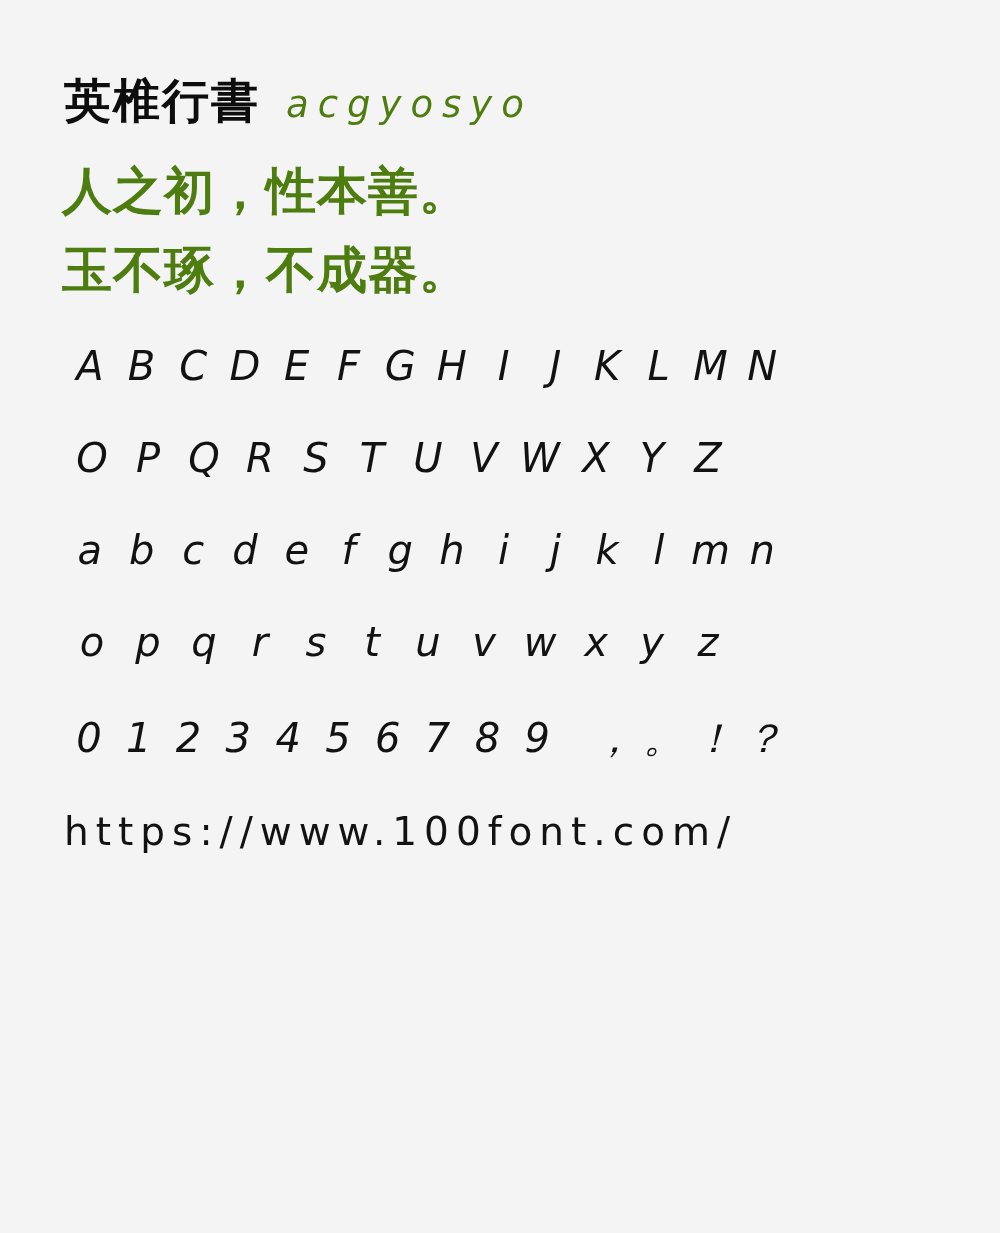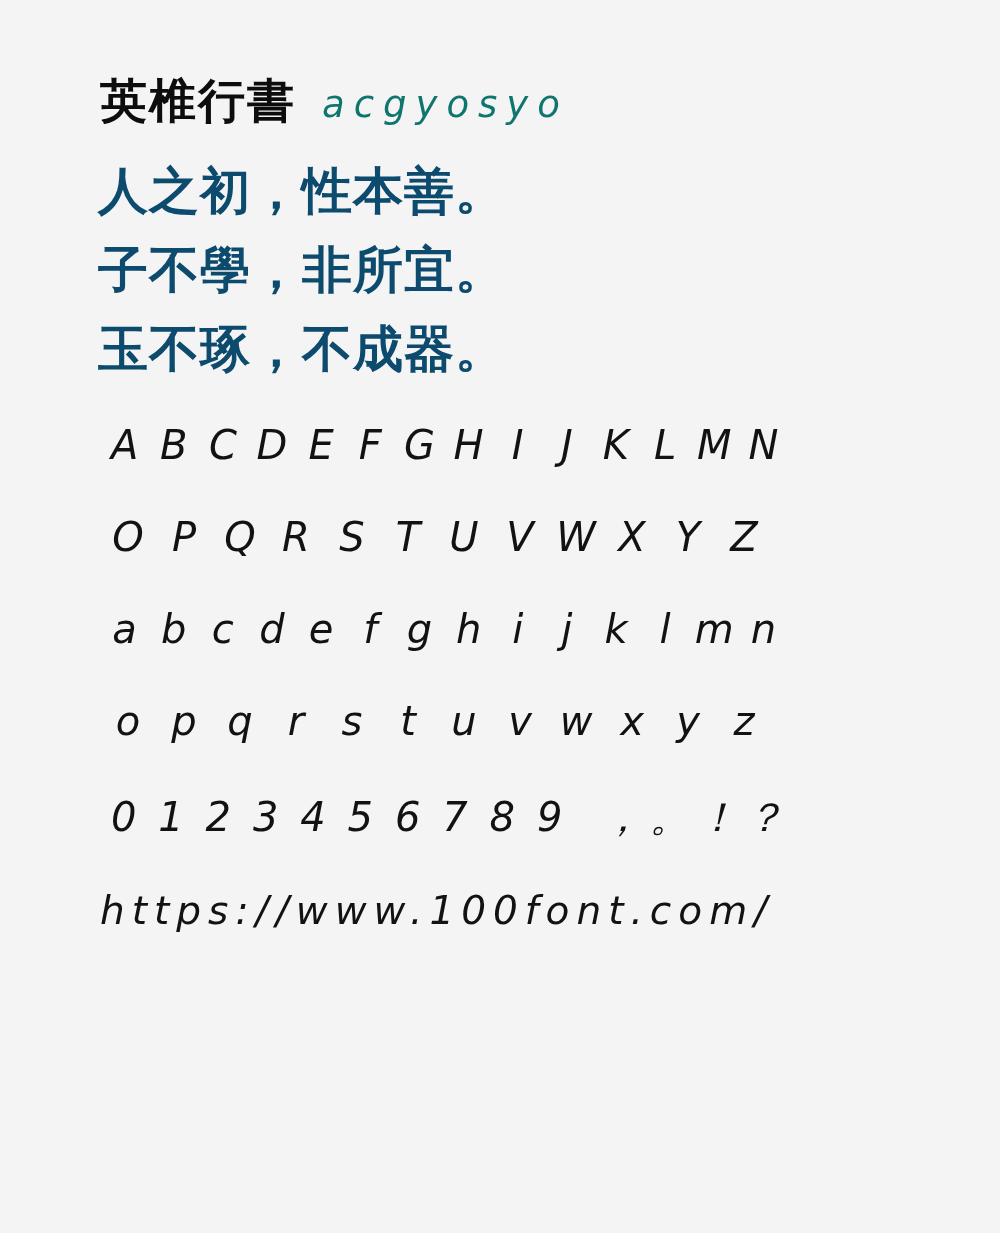--- a/index.html
+++ b/index.html
@@ -12,21 +12,21 @@
     background: #f4f4f4;
     font-family: "Liberation Sans", sans-serif;
     color: #111111;
     overflow: hidden;
   }
   .sheet {
     position: relative;
     width: 848px;
     height: 1233px;
     box-sizing: border-box;
-    padding: 70px 60px 0 96px;
+    padding: 70px 60px 0 60px;
   }
   
   .title-row {
     display: flex;
     align-items: baseline;
     gap: 26px;
     margin: 0 0 18px 4px;
   }
   .title-cjk {
     font-family: "DejaVu Serif", serif;
@@ -34,37 +34,37 @@
     font-weight: 700;
     letter-spacing: 2px;
     color: #0d0d0d;
     white-space: nowrap;
   }
   .title-latin {
     font-family: "DejaVu Sans", sans-serif;
     font-size: 37px;
     font-weight: 400;
     letter-spacing: 9px;
-    color: #0f766e;
+    color: #4d7c0f;
     font-style: italic;
     white-space: nowrap;
   }
   
   .poem {
     margin: 6px 0 34px 2px;
   }
   .poem-line {
     display: flex;
     align-items: center;
     white-space: nowrap;
     font-family: "DejaVu Serif", serif;
     font-size: 50px;
     font-weight: 600;
     letter-spacing: 1px;
-    color: #0c4a6e;
+    color: #4d7c0f;
     line-height: 1.58;
   }
   .poem-seg {
     display: inline-block;
   }
   .poem-gap {
     display: inline-block;
     width: 44px;
   }
   
@@ -91,21 +91,20 @@
     width: 56px;
   }
   .glyph-row .spacer {
     display: inline-block;
     width: 30px;
   }
   
   .url-row {
     margin: 6px 0 0 4px;
     font-family: "DejaVu Sans", sans-serif;
-    font-style: italic;
     font-size: 39px;
     letter-spacing: 7px;
     color: #121212;
     white-space: nowrap;
   }
 </style>
 </head>
 <body>
 
 <div class="sheet">
@@ -114,21 +113,20 @@
     <div class="title-cjk">英椎行書</div>
     <div class="title-latin">acgyosyo</div>
   </div>
 
   <div class="poem">
     <div class="poem-line">
       <span class="poem-seg">人之初，性本善。</span>
       <span class="poem-gap"></span>
     </div>
     <div class="poem-line">
-      <span class="poem-seg">子不學，非所宜。</span>
       <span class="poem-gap"></span>
     </div>
     <div class="poem-line">
       <span class="poem-seg">玉不琢，不成器。</span>
       <span class="poem-gap"></span>
     </div>
   </div>
 
   <div class="glyph-rows">
 

